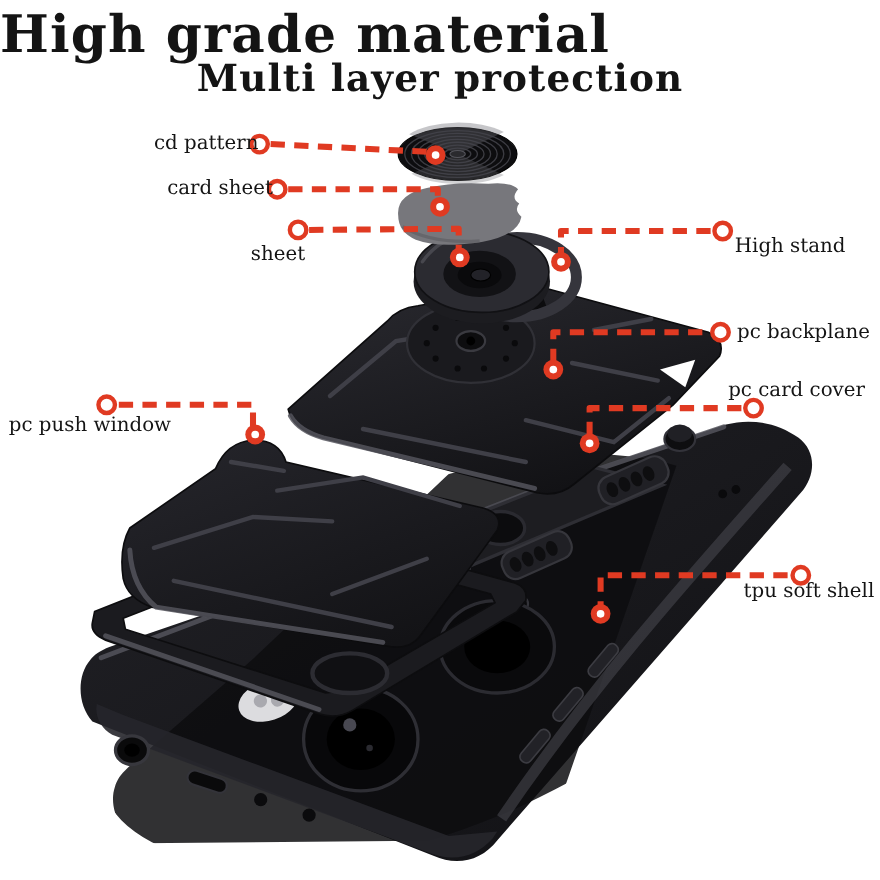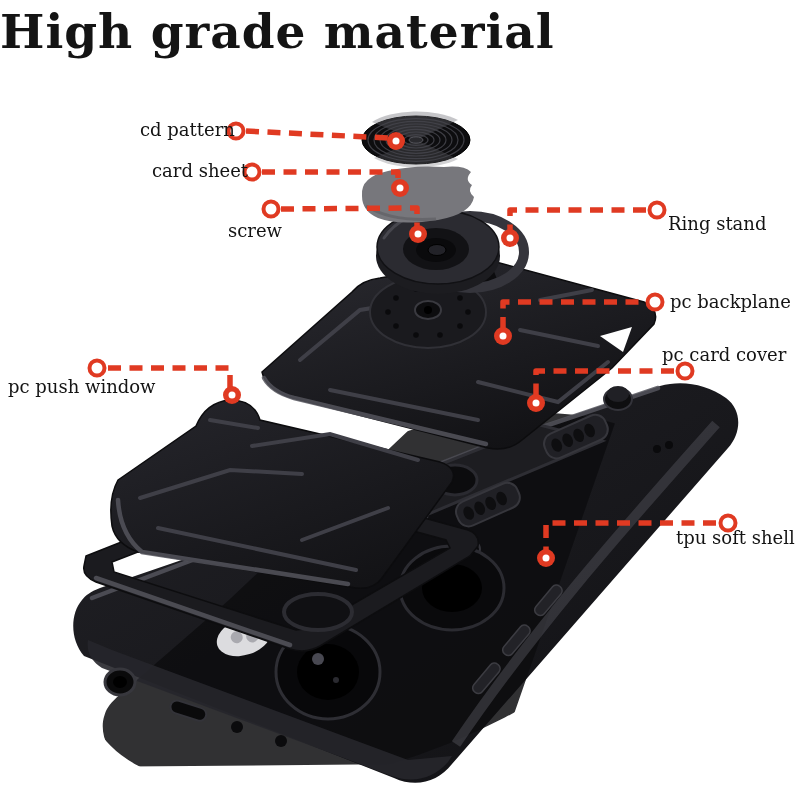--- a/index.html
+++ b/index.html
@@ -26,20 +26,21 @@
   .enddot-core{fill:#ffffff;}
   .ridge{fill:none;stroke:#3f3f47;stroke-width:4;stroke-linecap:round;}
   .ridge-lite{fill:none;stroke:#54545c;stroke-width:4.5;stroke-linecap:round;opacity:.85;}
 </style>
 </head>
 <body>
 
 <div class="stage">
 
   <h1 class="title">High grade material</h1>
+  <h2 class="subtitle">Multi layer protection</h2>
 
   <svg class="art" width="800" height="800" viewBox="0 0 800 800">
     <defs>
       <linearGradient id="gCase" x1="0" y1="0" x2="1" y2="1">
         <stop offset="0" stop-color="#222227"></stop>
           <stop offset="1" stop-color="#101013"></stop>
       </linearGradient>
       <linearGradient id="gPlate" x1="0" y1="0" x2="0.6" y2="1">
         <stop offset="0" stop-color="#2a2a30"></stop>
           <stop offset="1" stop-color="#121215"></stop>
@@ -267,19 +268,19 @@
         </g>
       <g>
           <circle class="enddot" cx="546" cy="558" r="9"></circle>
           <circle class="enddot-core" cx="546" cy="558" r="3.5"></circle>
         </g>
     </g>
   </svg>
 
   <div class="callout" style="left:140px;top:119px">cd pattern</div>
   <div class="callout" style="left:152px;top:160px">card sheet</div>
-  <div class="callout" style="left:228px;top:220px">screw</div>
-  <div class="callout" style="left:668px;top:213px">Ring stand</div>
+  <div class="callout" style="left:228px;top:220px">sheet</div>
+  <div class="callout" style="left:668px;top:213px">High stand</div>
   <div class="callout" style="left:670px;top:291px">pc backplane</div>
   <div class="callout" style="left:8px;top:376px">pc push window</div>
   <div class="callout" style="left:662px;top:344px">pc card cover</div>
   <div class="callout" style="left:676px;top:527px">tpu soft shell</div>
 </div>
 
 </body></html>

